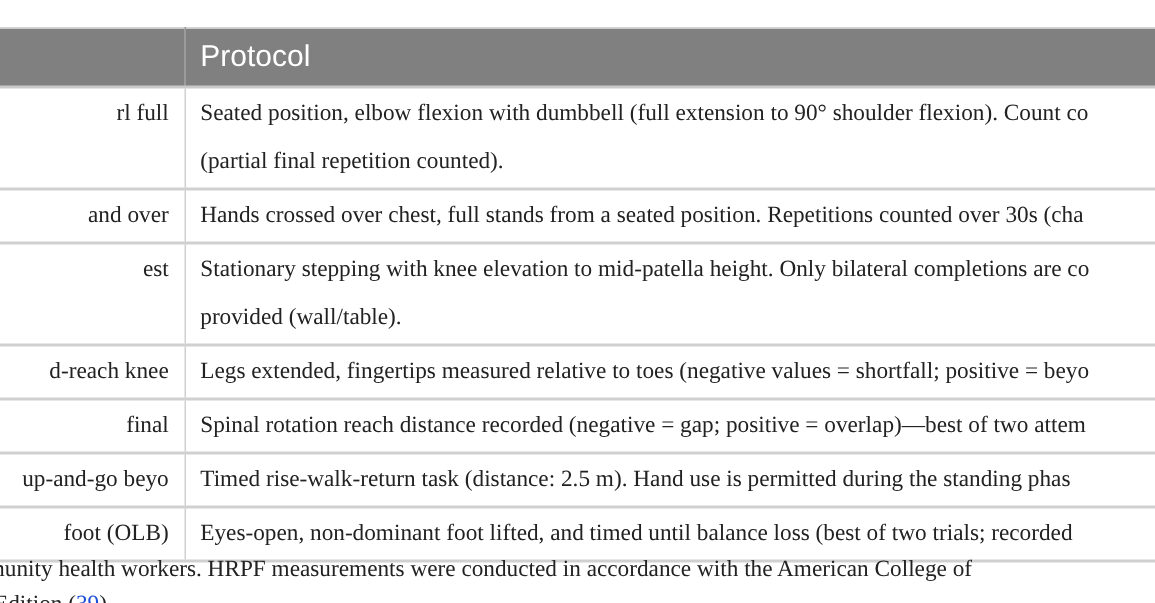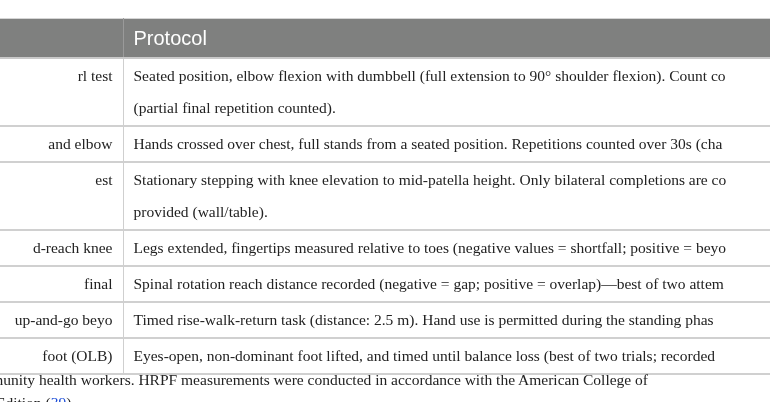--- a/index.html
+++ b/index.html
@@ -92,28 +92,28 @@
           <col class="c2">
         </colgroup>
       <thead>
         <tr>
           <th class="first"></th>
           <th>Protocol</th>
         </tr>
       </thead>
       <tbody>
         <tr>
-          <td class="name" style="text-align:right"><span>rl test</span></td>
+          <td class="name" style="text-align:right"><span>rl full</span></td>
           <td class="protocol">
             <span class="line">Seated position, elbow flexion with dumbbell (full extension to 90° shoulder flexion). Count co</span>
             <span class="line">(partial final repetition counted).</span>
           </td>
         </tr>
         <tr>
-          <td class="name" style="text-align:right"><span>and elbow</span></td>
+          <td class="name" style="text-align:right"><span>and over</span></td>
           <td class="protocol">
             <span class="line">Hands crossed over chest, full stands from a seated position. Repetitions counted over 30s (cha</span>
           </td>
         </tr>
         <tr>
           <td class="name" style="text-align:right"><span>est</span></td>
           <td class="protocol">
             <span class="line">Stationary stepping with knee elevation to mid-patella height. Only bilateral completions are co</span>
             <span class="line">provided (wall/table).</span>
           </td>

